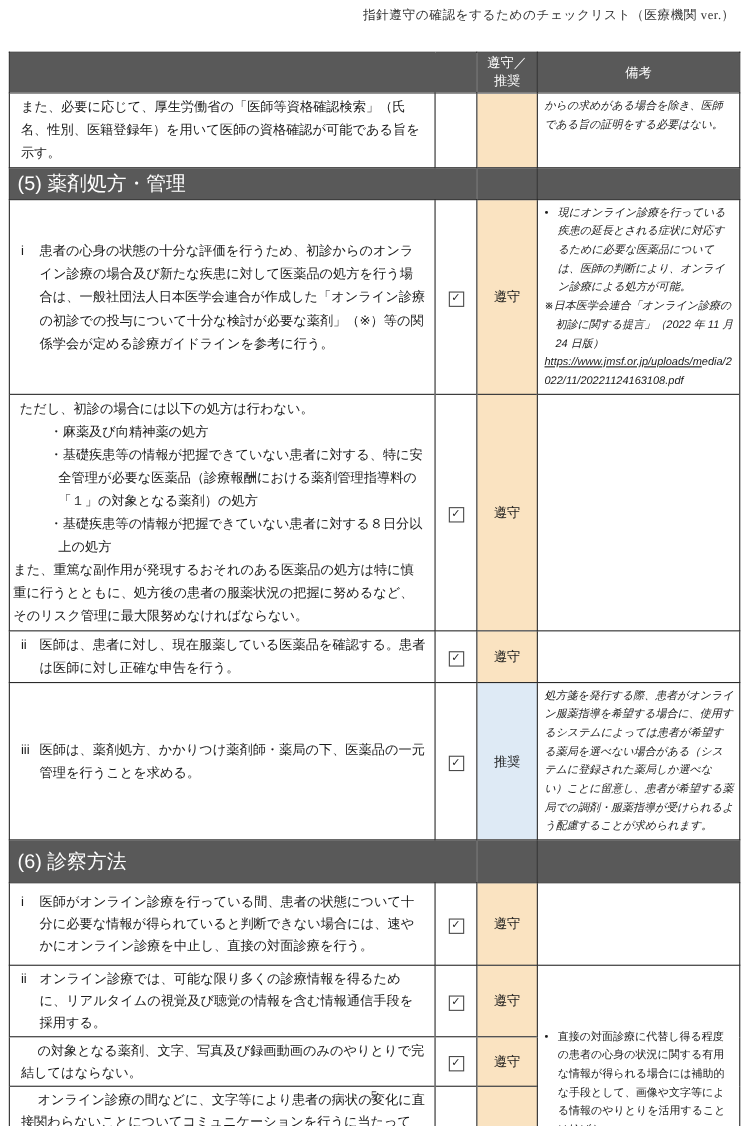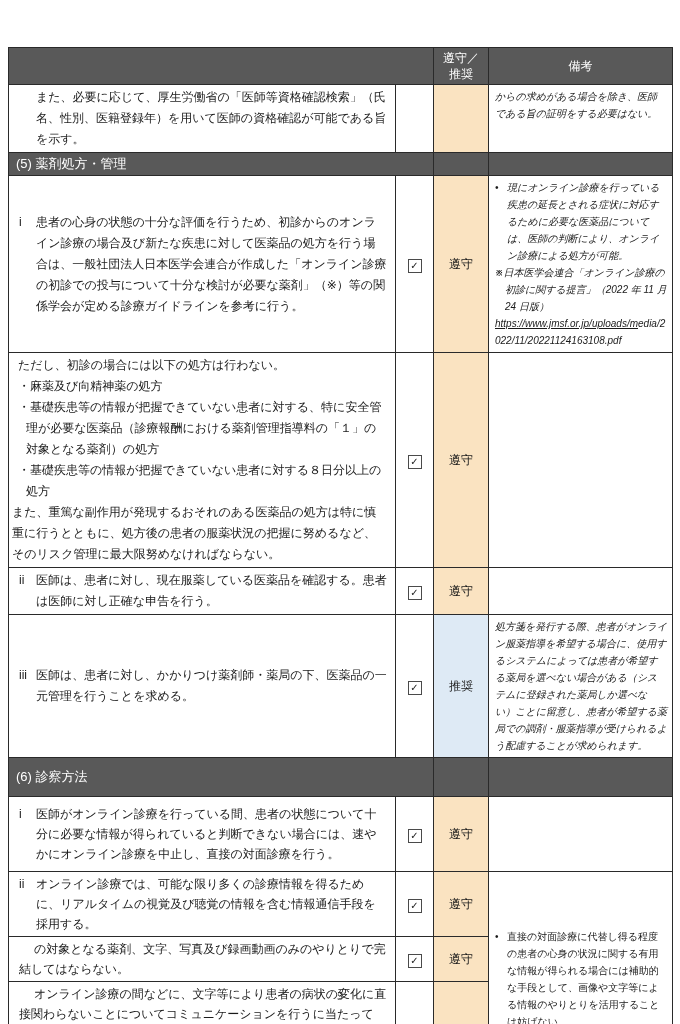--- a/index.html
+++ b/index.html
@@ -7,54 +7,55 @@
         font-family:"Liberation Sans","DejaVu Sans",sans-serif;color:#1a1a1a;}
   .doc-title{position:absolute;top:6px;right:12px;
         font-family:"Liberation Serif","DejaVu Serif",serif;
         font-size:11.5px;color:#333;letter-spacing:.5px;}
   table.checklist{position:absolute;left:8px;top:47px;width:664px;
         border-collapse:collapse;table-layout:fixed;
         border:1.5px solid #222;border-bottom-width:2px;}
   td{border:1px solid #2a2a2a;vertical-align:middle;padding:0;overflow:hidden;}
   .dark{background:#595959;color:#fff;}
   .wl{border-left:1px solid #e0e0e0;}
-  .sec{font-size:13px;padding:2px 7px;}
-  .th-status{font-size:12px;text-align:center;line-height:16px;}
+  .sec{font-size:18px;padding:2px 7px;}
+  .th-status{font-size:12px;text-align:center;line-height:16px;font-family:Liberation Mono, monospace;}
   .th-rem{font-size:12px;text-align:center;}
   .txt{font-size:12px;line-height:21px;padding:2px 8px 2px 10px;}
   .lh20{line-height:20px;}
   .hang{padding-left:17px;}
   .num{display:inline-block;width:17px;margin-left:-17px;}
-  .carry{padding-left:27px;}
+  .carry{padding-left:10px;}
   .chk{text-align:center;}
   .cb{display:inline-block;width:12px;height:12px;border:1px solid #4a4a4a;background:#fff;
       font-size:10px;line-height:12px;text-align:center;color:#222;}
   .status{text-align:center;font-size:12px;margin-left:32px;}
   .comply{background:#fae3c1;}
   .recom{background:#deeaf5;}
   .remark{font-size:10px;line-height:17px;padding:3px 5px 3px 6px;}
   .top{vertical-align:top;font-style:italic;}
   .rb{padding-left:12px;}
   .mk{display:inline-block;width:12px;margin-left:-12px;}
   .rn{padding-left:10px;text-indent:-10px;}
   .rl{word-break:break-all;}
   .u{text-decoration:underline;}
   .tadcell{padding-left:9px;border-radius:25px;}
-  .bl{padding-left:8px;text-indent:-8px;}
+  .bl{padding-left:8px;text-indent:-8px;margin-left:27px;}
   .tl-last{margin-left:-6px;}
   .find{text-indent:15px;}
   .bd{border-bottom:1px dotted #777;}
   .page-num{position:absolute;left:0;right:0;top:989px;text-align:center;
         font-family:"Liberation Serif","DejaVu Serif",serif;font-size:12px;color:#333;}
 </style>
 </head>
 <body>
 
 <div class="page">
 
+  <div class="doc-title">指針遵守の確認をするためのチェックリスト（医療機関 ver.）</div>
 
   <table class="checklist">
     <colgroup>
       <col style="width:387px">
         <col style="width:38px">
         <col style="width:55px">
         <col style="width:184px">
     </colgroup>
 
     <tbody>
@@ -125,21 +126,21 @@
       <td class="chk">
         <span class="cb">✓</span>
       </td>
       <td class="status comply">遵守</td>
       <td class="remark"></td>
     </tr>
 
     <tr style="height:120px">
       <td class="txt">
         <div class="hang">
-          <span class="num">iii</span><span>医師は、患者に対し、かかりつけ薬剤師・薬局の下、医薬品の一元管理を行うことを求める。</span>
+          <span class="num">iii</span><span>医師は、薬剤処方、かかりつけ薬剤師・薬局の下、医薬品の一元管理を行うことを求める。</span>
         </div>
       </td>
       <td class="chk">
         <span class="cb">✓</span>
       </td>
       <td class="status recom">推奨</td>
       <td class="remark top">処方箋を発行する際、患者がオンライン服薬指導を希望する場合に、使用するシステムによっては患者が希望する薬局を選べない場合がある（システムに登録された薬局しか選べない）ことに留意し、患者が希望する薬局での調剤・服薬指導が受けられるよう配慮することが求められます。</td>
     </tr>
 
     <tr style="height:39px">

